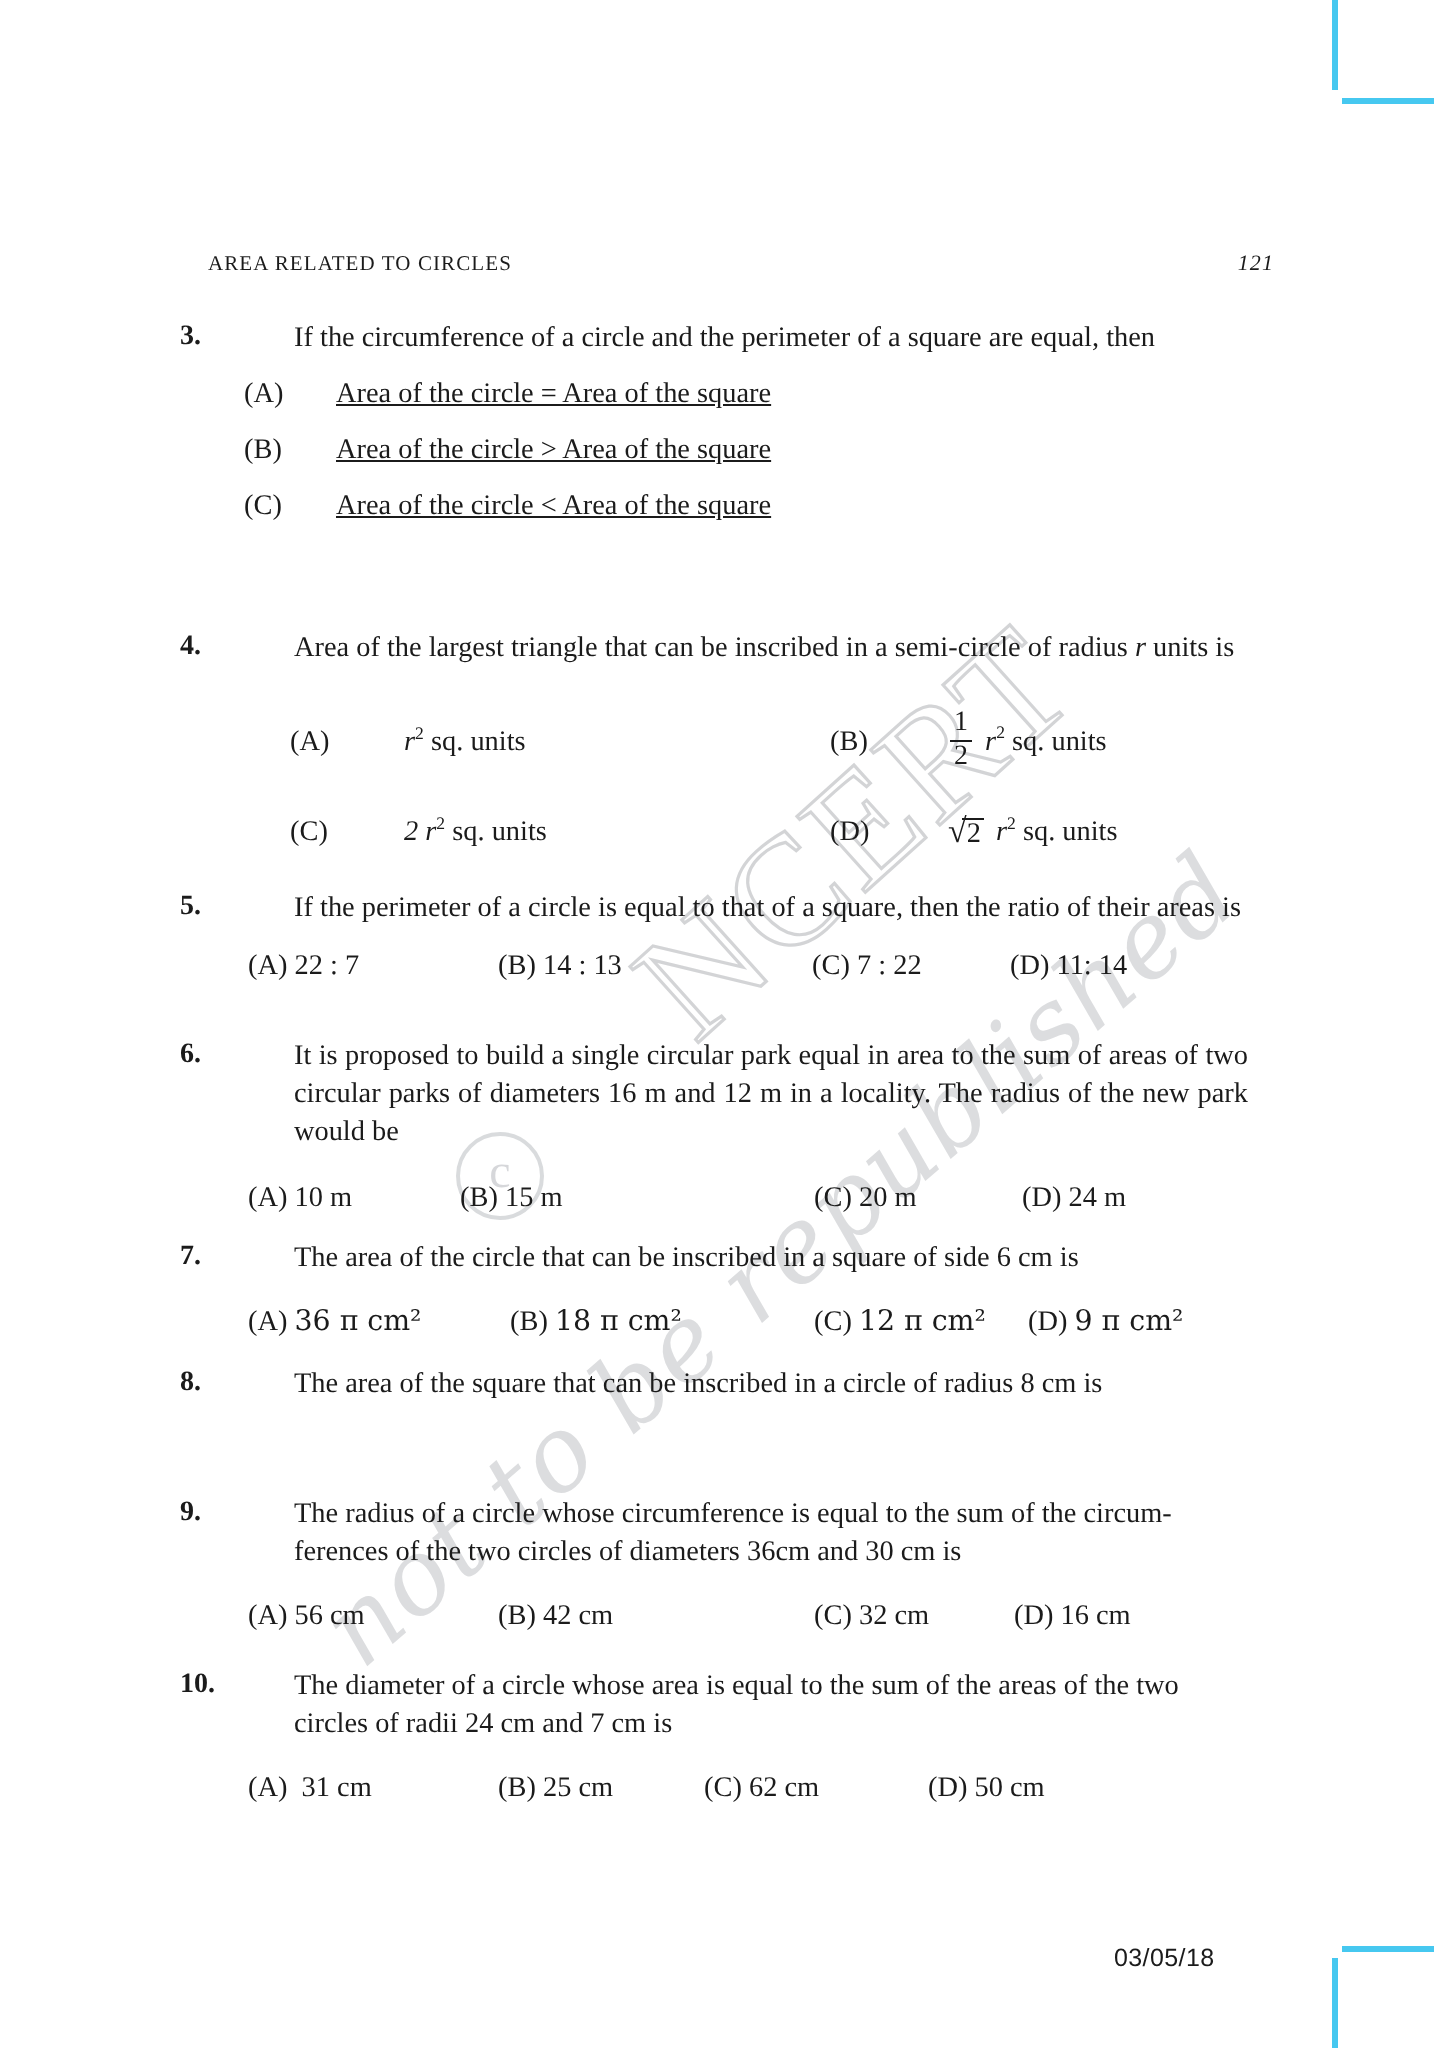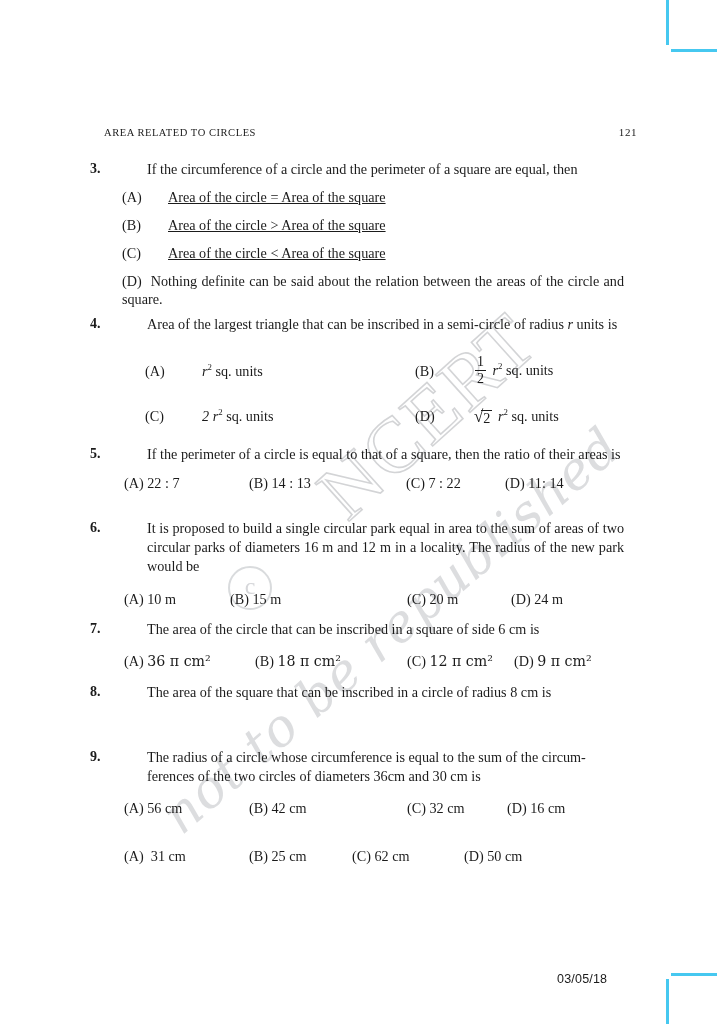--- a/index.html
+++ b/index.html
@@ -99,21 +99,21 @@
     width: 533px;
     display: flex;
     justify-content: space-between;
     align-items: baseline;
     font-size: 10.5px;
     letter-spacing: 0.55px;
     color: #1b1b1b;
     margin-left: 14px;
   }
   .runhead .title { text-transform: uppercase; }
-  .runhead .pageno { font-size: 11px; }
+  .runhead .pageno { font-size: 11px; font-style: italic; }
 
   
   .q {
     position: absolute;
     left: 90px;
     width: 534px;
     font-size: 14.2px;
     line-height: 1.33;
   }
   .q-row {
@@ -274,23 +274,20 @@
           <span class="opt-body nojustify">Area of the circle = Area of the square</span>
         </div>
         <div class="opt-line">
           <span class="opt-tag">(B)</span>
           <span class="opt-body nojustify">Area of the circle &gt; Area of the square</span>
         </div>
         <div class="opt-line">
           <span class="opt-tag">(C)</span>
           <span class="opt-body nojustify">Area of the circle &lt; Area of the square</span>
         </div>
-      </div>
-      <div class="opt-d-wrap">
-        <span class="tag">(D)</span><span>Nothing definite can be said about the relation between the  areas of the circle and square.</span>
       </div>
     </div>
 
     <div class="q" style="top:315px">
       <div class="q-row">
         <span class="q-num">4.</span>
         <span class="q-text nojustify"><span>Area of the largest triangle that can be inscribed in a semi-circle of radius </span><span class="ital">r</span><span> units is</span></span>
       </div>
       <div class="opt-grid2">
         <div class="grow">
@@ -375,20 +372,24 @@
       </div>
       <div class="opt-inline" style="margin-top:13px">
         <span class="oi" style="left:0px"><span>(A)</span> <span>56 cm</span></span>
         <span class="oi" style="left:125px"><span>(B)</span> <span>42 cm</span></span>
         <span class="oi" style="left:283px"><span>(C)</span> <span>32 cm</span></span>
         <span class="oi" style="left:383px"><span>(D)</span> <span>16 cm</span></span>
       </div>
     </div>
 
     <div class="q" style="top:834px">
+      <div class="q-row">
+        <span class="q-num">10.</span>
+        <span class="q-text nojustify">The diameter of a circle whose area is equal to the sum  of the areas of the two circles of radii 24 cm and 7 cm is</span>
+      </div>
       <div class="opt-inline" style="margin-top:13px">
         <span class="oi" style="left:0px"><span>(A)</span>&nbsp; <span>31 cm</span></span>
         <span class="oi" style="left:125px"><span>(B)</span> <span>25 cm</span></span>
         <span class="oi" style="left:228px"><span>(C)</span> <span>62 cm</span></span>
         <span class="oi" style="left:340px"><span>(D)</span> <span>50 cm</span></span>
       </div>
     </div>
 
     <div class="footer-date">03/05/18</div>
 

